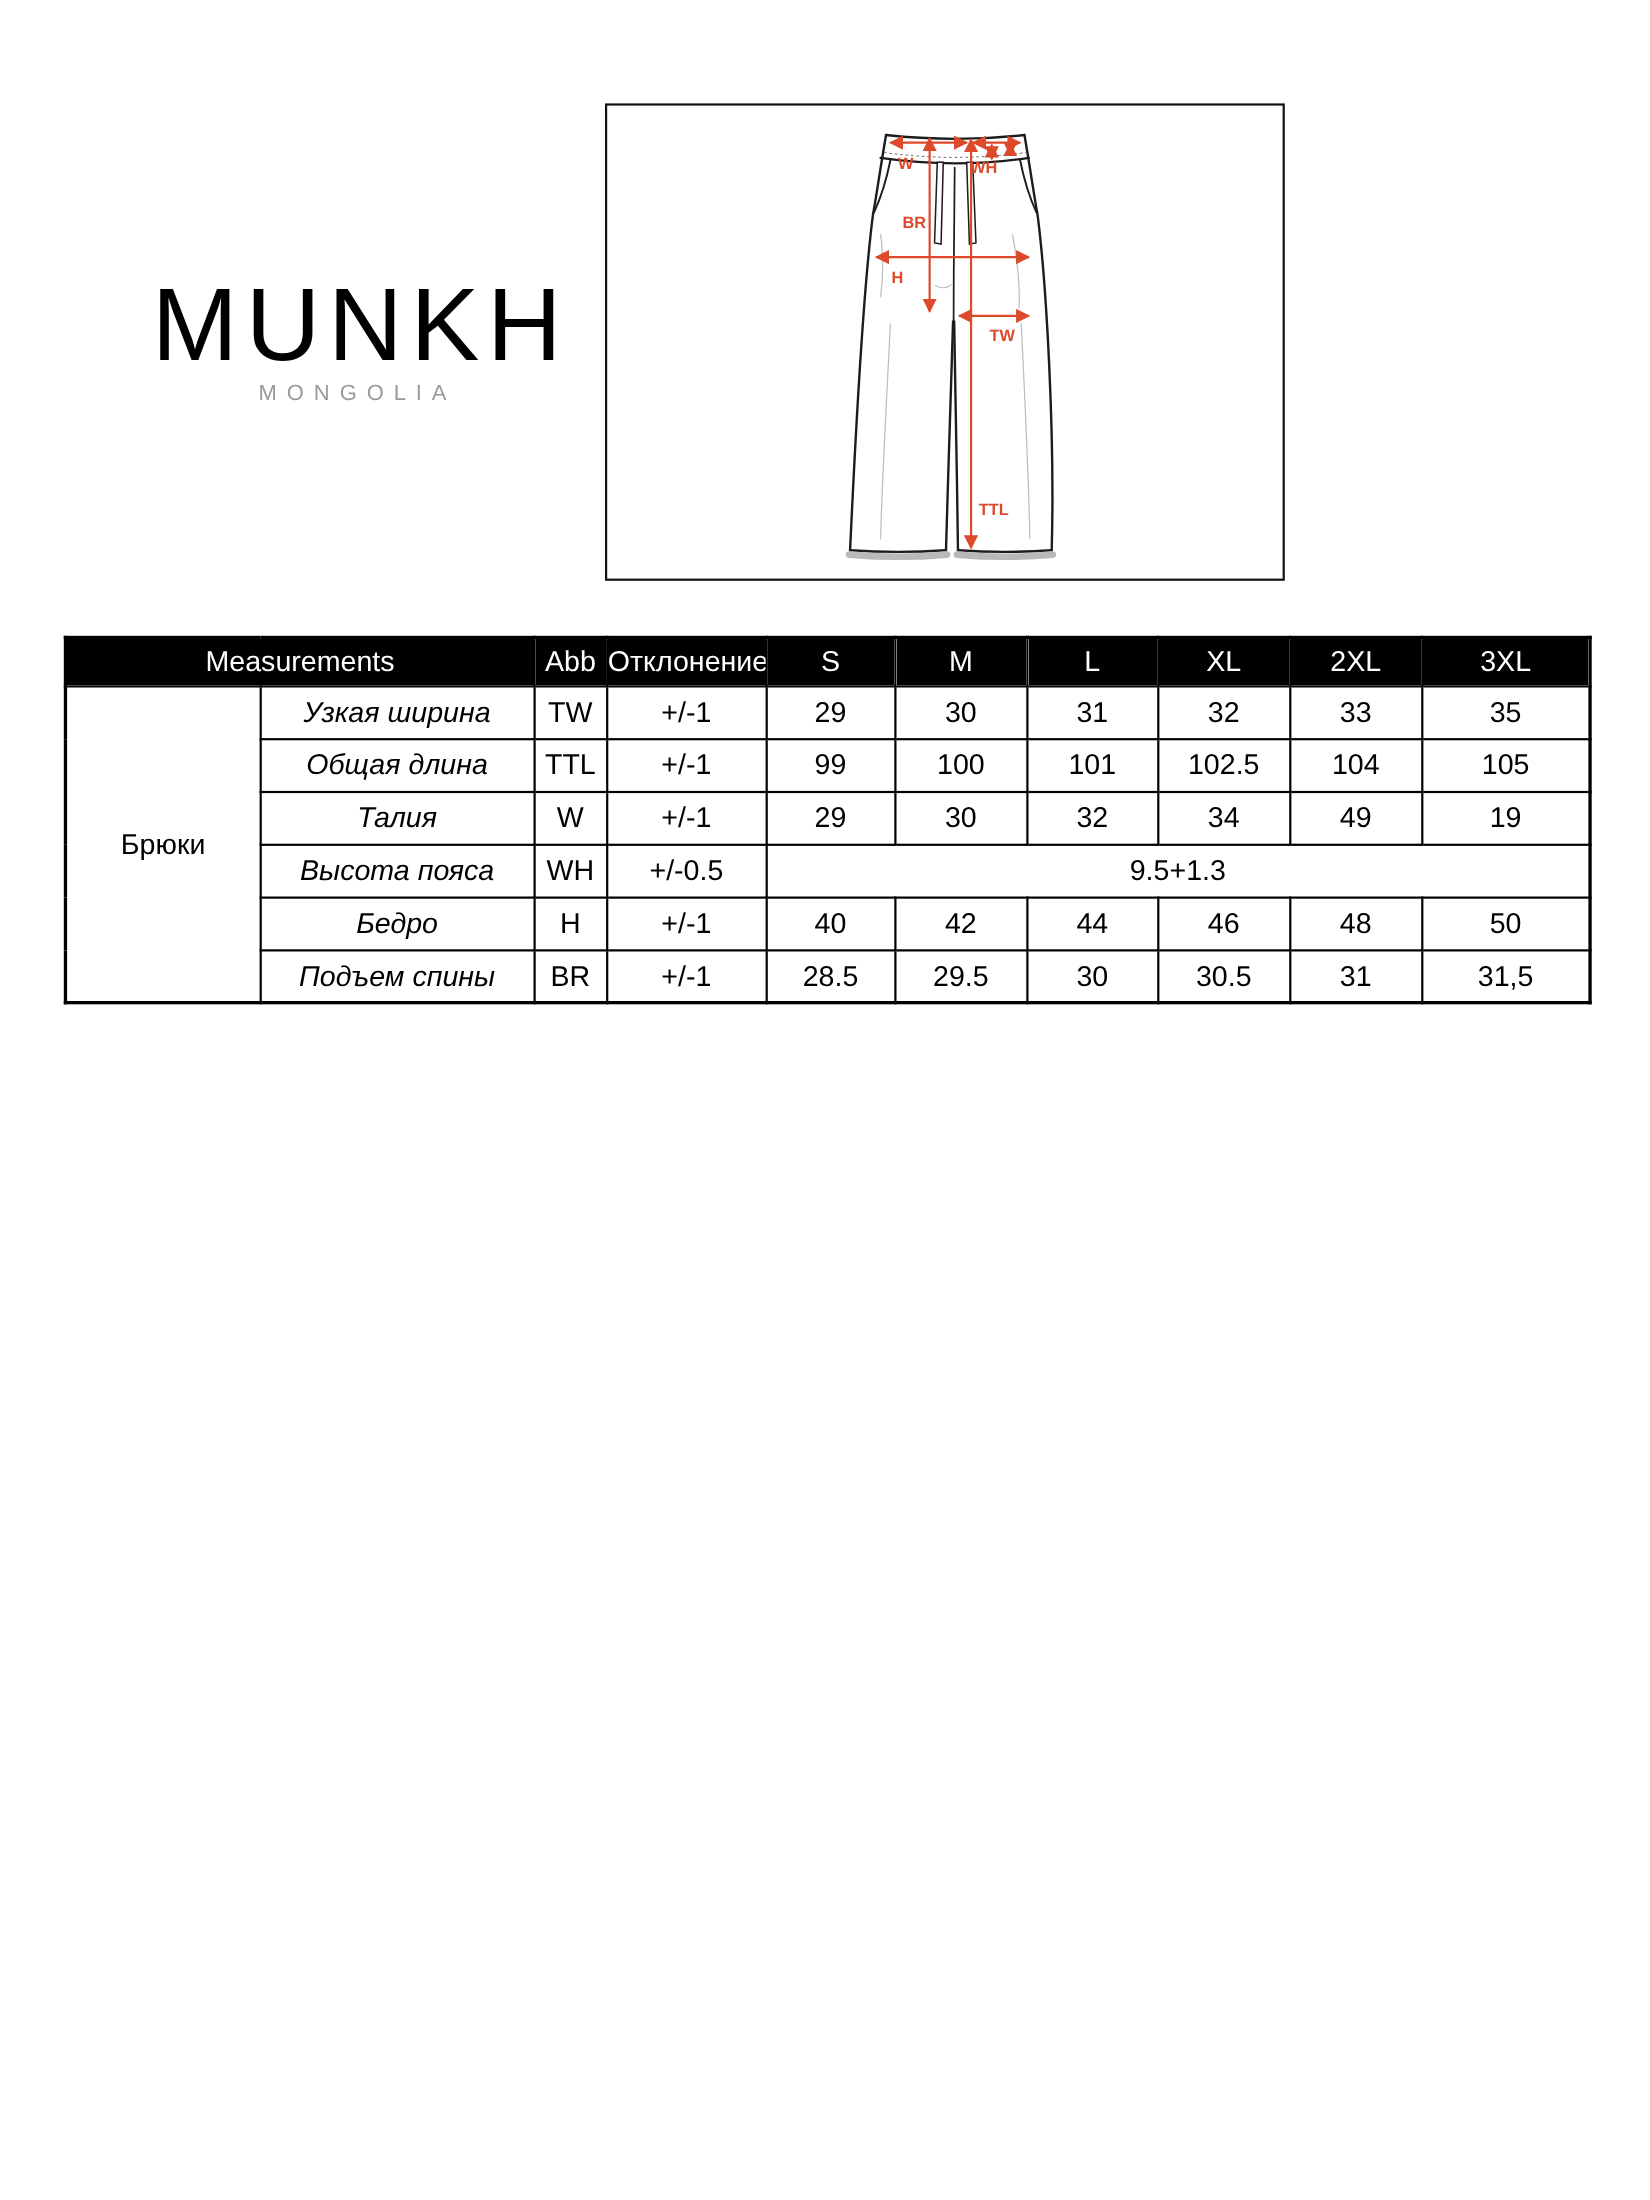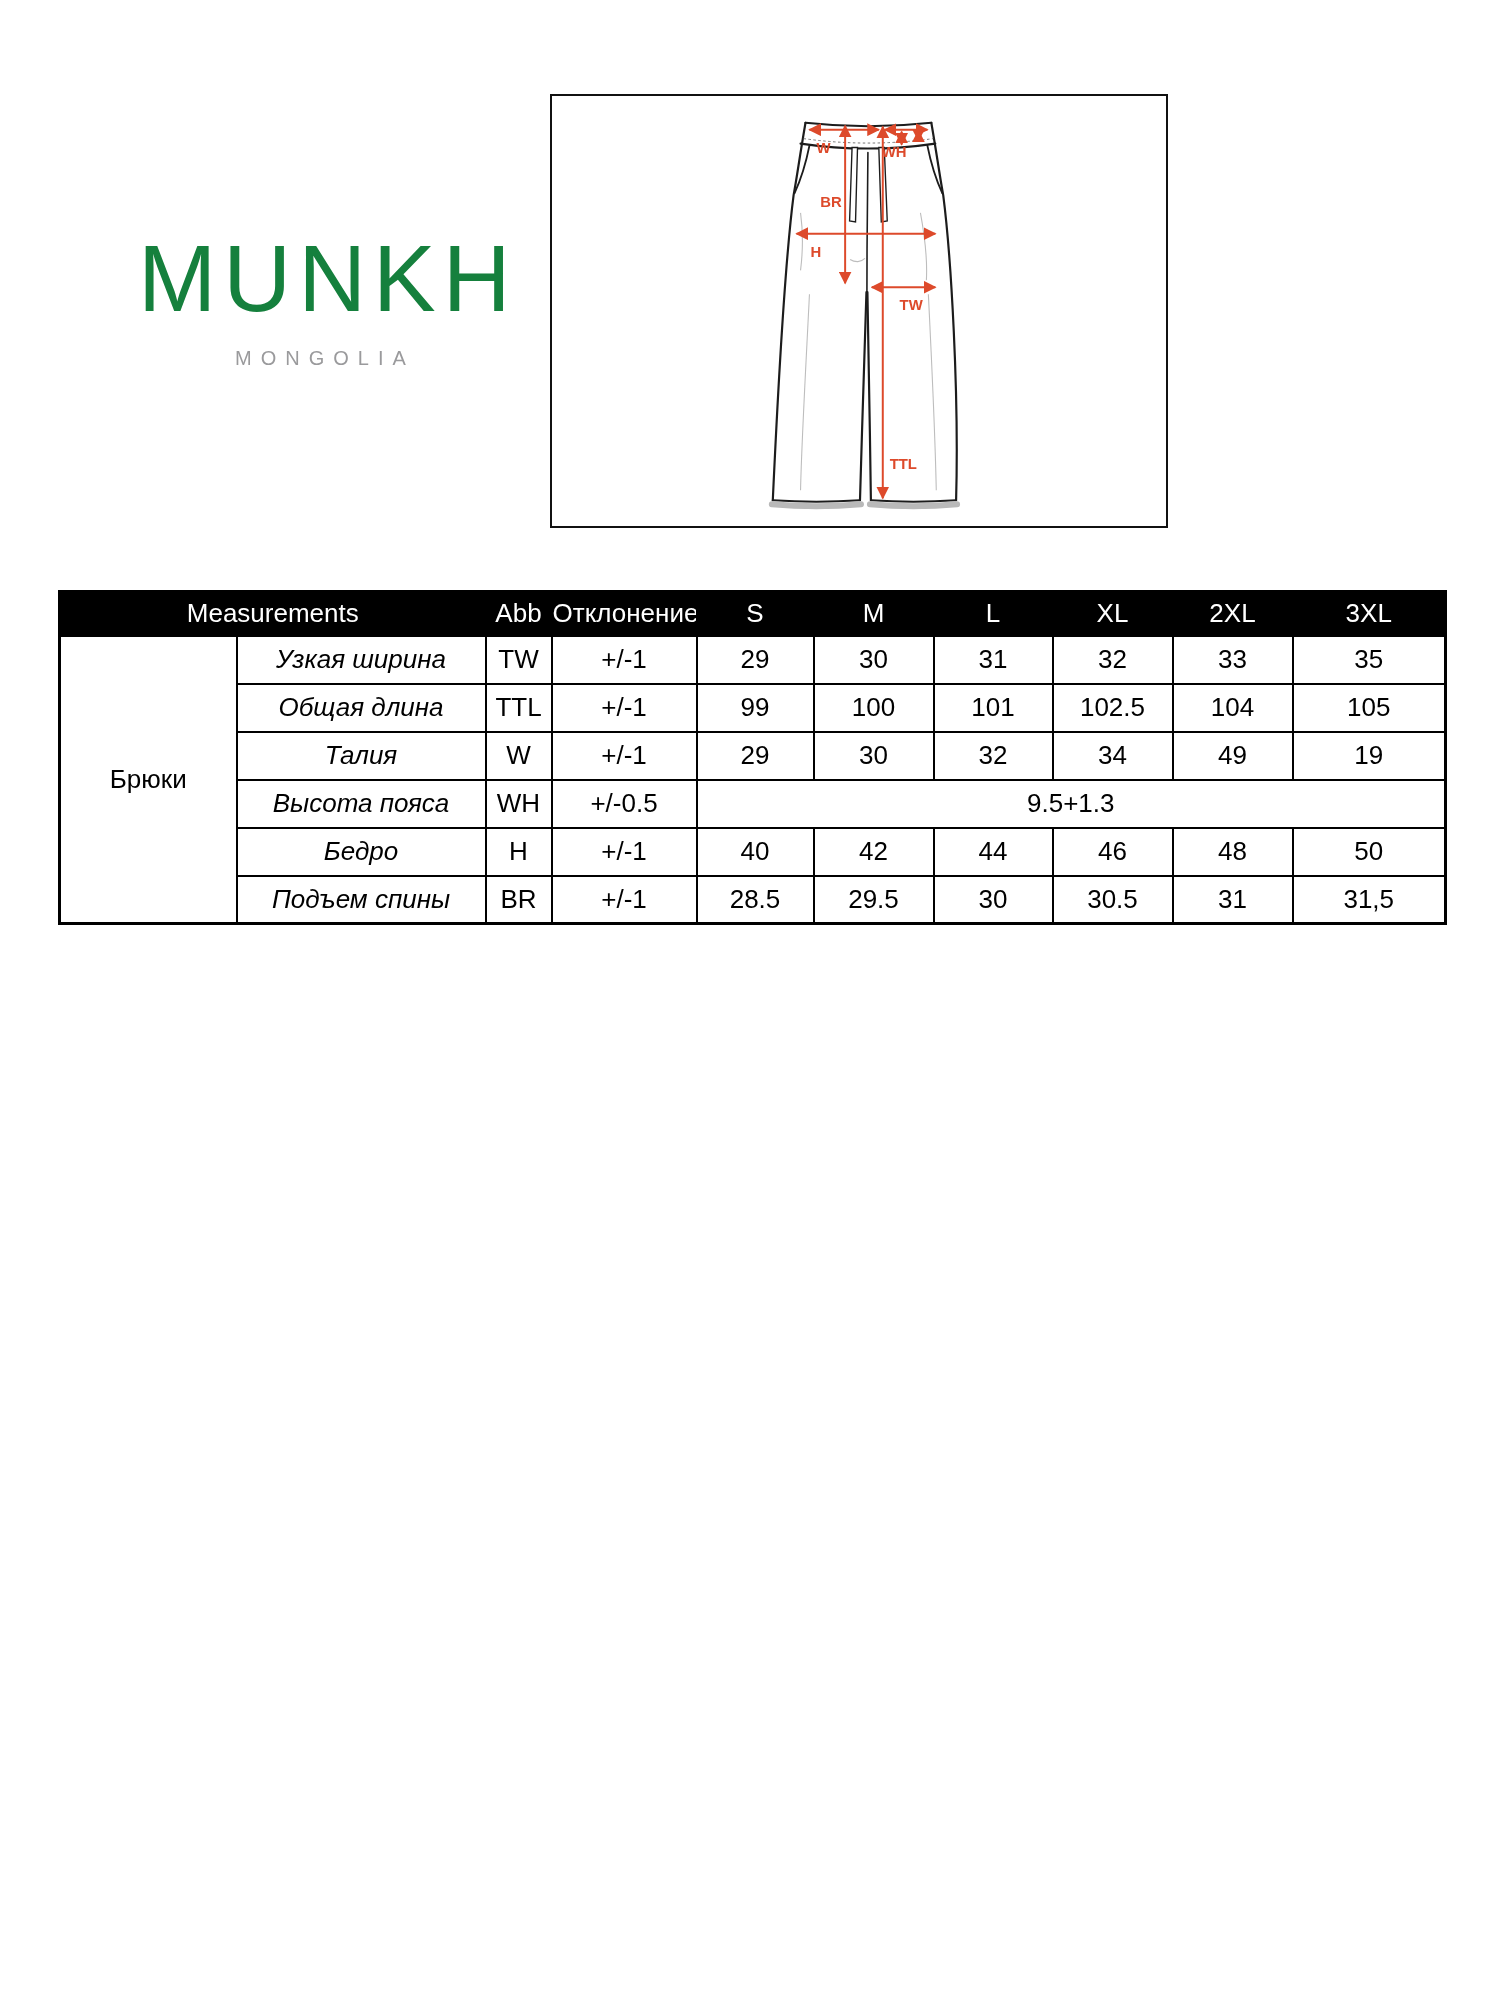--- a/index.html
+++ b/index.html
@@ -2,23 +2,23 @@
 <html><head>
 <meta charset="utf-8">
 <style>
   html,body{margin:0;padding:0;}
   body{
     width:1500px;height:2000px;background:#ffffff;position:relative;
     font-family:"Liberation Sans", sans-serif;color:#000;
   }
   
   .logo-brand{
-    position:absolute;left:138px;top:232px;
+    position:absolute;left:138px;top:248px;
     font-size:94px;line-height:1;font-weight:400;
-    letter-spacing:7px;color:#15803d;
+    letter-spacing:7px;color:#000000;
   }
   .logo-sub{
     position:absolute;left:142px;top:346px;width:366px;
     text-align:center;font-size:20px;line-height:1.2;
     letter-spacing:9px;color:#9a9a9c;font-weight:400;
   }
   
   .diagram-box{
     position:absolute;left:550px;top:94px;width:618px;height:434px;
     border:2px solid #111;box-sizing:border-box;background:#fff;
@@ -26,21 +26,20 @@
   .diagram-box svg{display:block;width:100%;height:100%;}
   .meas-label{
     font-family:"Liberation Sans", sans-serif;
     font-size:15px;font-weight:700;
   }
   
   .size-table{
     position:absolute;left:58px;top:578px;width:1386px;
     border-collapse:collapse;table-layout:fixed;
     font-size:26px;
-    margin-top:12px;
   }
   .size-table td,.size-table th{
     border:2px solid #000;box-sizing:border-box;
     text-align:center;vertical-align:middle;
     font-weight:400;padding:0;
     overflow:hidden;white-space:nowrap;
   }
   .size-table thead th{
     background:#000;color:#fff;border-color:#000;height:44px;
   }

